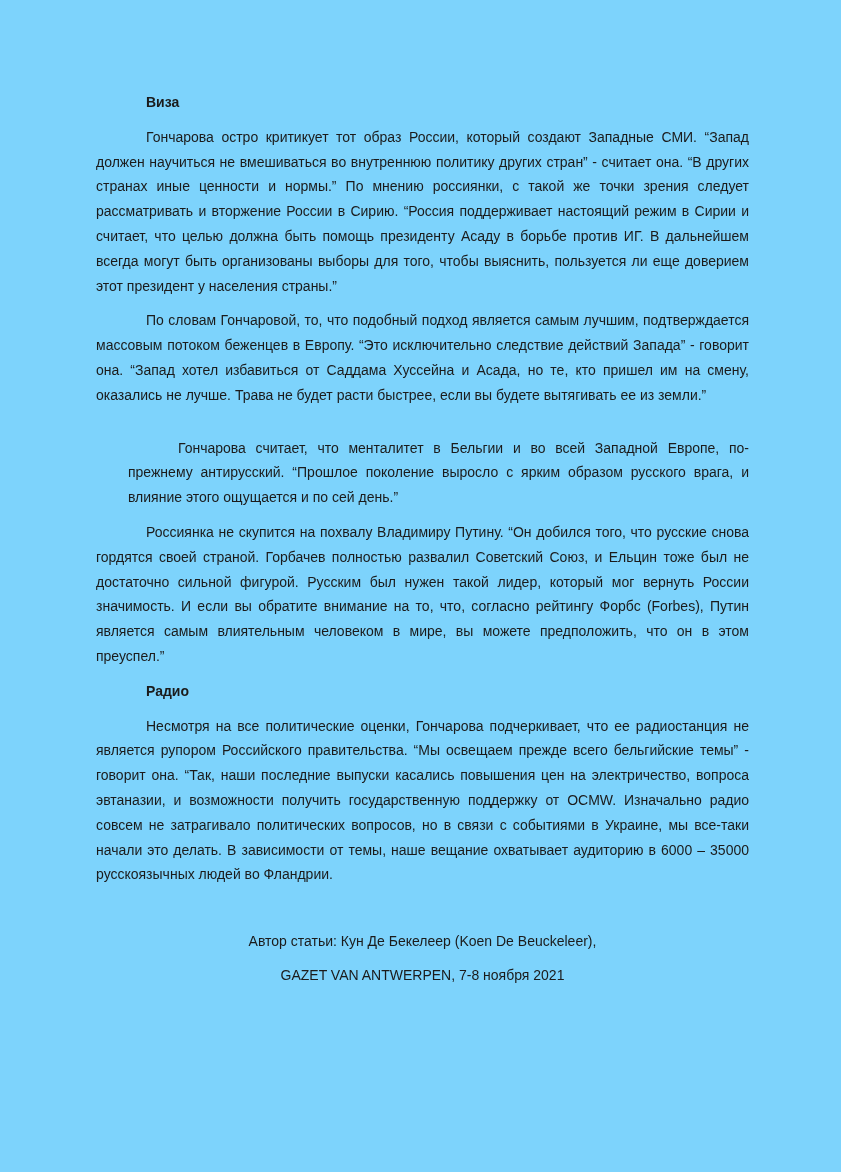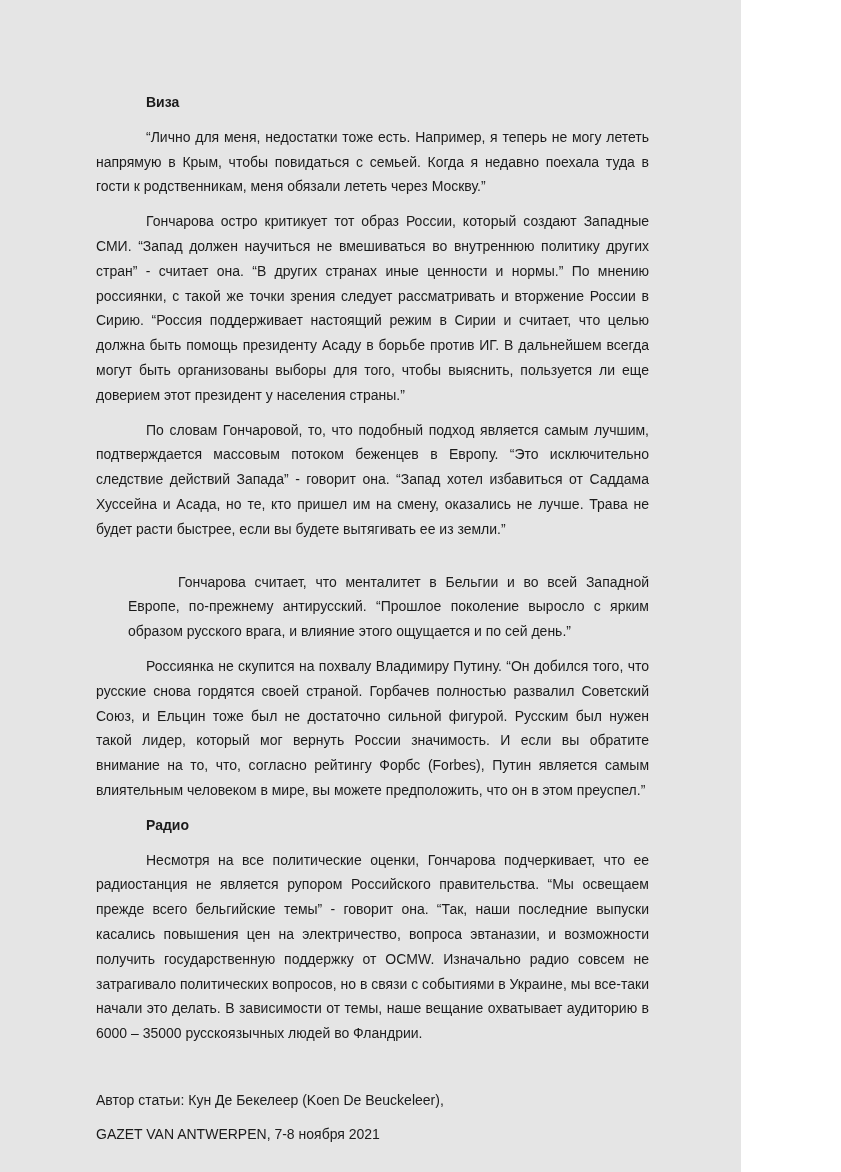--- a/index.html
+++ b/index.html
@@ -8,25 +8,25 @@
     background: #ffffff;
   }
   body {
     width: 841px;
     height: 1172px;
     font-family: "Liberation Sans", "DejaVu Sans", sans-serif;
     color: #1b1b1b;
   }
   .page {
     position: relative;
-    width: 741px;
+    width: 841px;
     height: 1172px;
     box-sizing: border-box;
     padding: 90px 92px 0 96px;
-    background: #e5e5e5;
+    background: #7dd3fc;
     overflow: hidden;
   }
   .heading {
     font-size: 14px;
     line-height: 24.8px;
     font-weight: bold;
     text-indent: 50px;
     margin: 0 0 10px 0;
   }
   .para {
@@ -36,39 +36,38 @@
     text-indent: 50px;
     margin: 0 0 10px 0;
   }
   .gap-before {
     margin-top: 28px;
     margin-left: 32px;
   }
   .footer-para {
     font-size: 14px;
     line-height: 24.8px;
-    text-align: left;
+    text-align: center;
     text-indent: 0;
     margin: 0 0 9px 0;
   }
   .footer-gap {
     margin-top: 42px;
   }
   .bold {
     font-weight: normal;
   }
 </style>
 </head>
 <body>
 
 <div class="page">
 
   <p class="heading">Виза</p>
 
-  <p class="para">“Лично для меня, недостатки тоже есть. Например, я теперь не могу лететь напрямую в Крым, чтобы повидаться с семьей. Когда я недавно поехала туда в гости к родственникам, меня обязали лететь через Москву.”</p>
 
   <p class="para">Гончарова остро критикует тот образ России, который создают Западные СМИ. “Запад должен научиться не вмешиваться во внутреннюю политику других стран” - считает она. “В других странах иные ценности и нормы.” По мнению россиянки, с такой же точки зрения следует рассматривать и вторжение России в Сирию. “Россия поддерживает настоящий режим в Сирии и считает, что целью должна быть помощь президенту Асаду в борьбе против ИГ. В дальнейшем всегда могут быть организованы выборы для того, чтобы выяснить, пользуется ли еще доверием этот президент у населения страны.”</p>
 
   <p class="para">По словам Гончаровой, то, что подобный подход является самым лучшим, подтверждается массовым потоком беженцев в Европу. “Это исключительно следствие действий Запада” - говорит она. “Запад хотел избавиться от Саддама Хуссейна и Асада, но те, кто пришел им на смену, оказались не лучше. Трава не будет расти быстрее, если вы будете вытягивать ее из земли.”</p>
 
   <p class="para gap-before">Гончарова считает, что менталитет в Бельгии и во всей Западной Европе, по-прежнему антирусский. “Прошлое поколение выросло с ярким образом русского врага, и влияние этого ощущается и по сей день.”</p>
 
   <p class="para">Россиянка не скупится на похвалу Владимиру Путину. “Он добился того, что русские снова гордятся своей страной. Горбачев полностью развалил Советский Союз, и Ельцин тоже был не достаточно сильной фигурой. Русским был нужен такой лидер, который мог вернуть России значимость. И если вы обратите внимание на то, что, согласно рейтингу Форбс (Forbes), Путин является самым влиятельным человеком в мире, вы можете предположить, что он в этом преуспел.”</p>
 
   <p class="heading">Радио</p>

